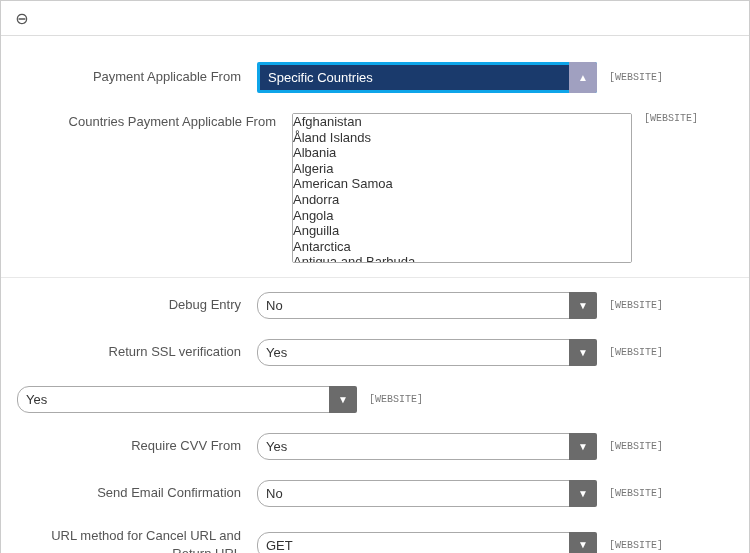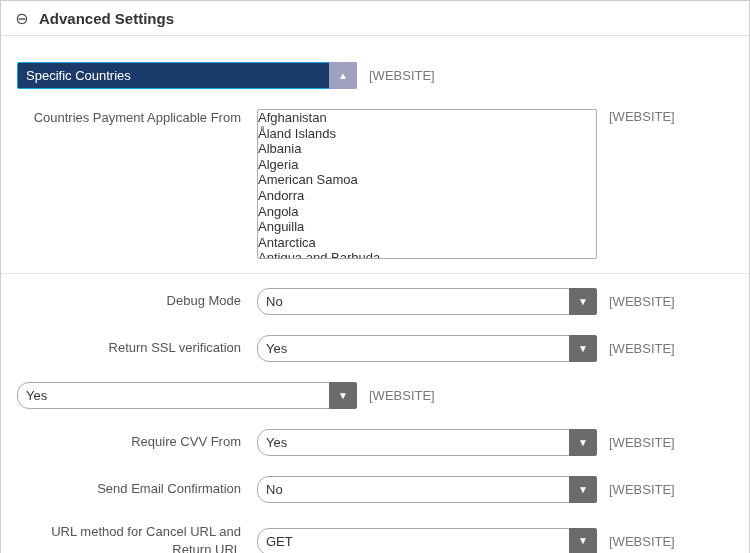--- a/index.html
+++ b/index.html
@@ -40,41 +40,43 @@
       padding: 16px 0;
     }
     .form-row {
       display: flex;
       align-items: center;
       padding: 10px 16px;
       min-height: 44px;
     }
     .form-row.countries-row {
       align-items: flex-start;
+      justify-content: center;
     }
     .form-label {
       width: 240px;
       min-width: 240px;
       text-align: right;
       padding-right: 16px;
       font-size: 13px;
       color: #555;
       font-weight: 500;
       line-height: 1.4;
     }
     .form-control-wrap {
       flex: 1;
       max-width: 340px;
       position: relative;
     }
     .form-scope {
       margin-left: 12px;
-      font-size: 13px;
+      font-size: 10px;
       color: #777;
       white-space: nowrap;
+      font-family: Liberation Mono, monospace;
     }
     
     .select-wrapper {
       position: relative;
       width: 100%;
     }
     .select-field {
       width: 100%;
       padding: 5px 28px 5px 8px;
       border: 1px solid #aaa;
@@ -104,21 +106,21 @@
       color: #fff;
       font-size: 10px;
       line-height: 1;
     }
     
     .select-payment {
       background: #1a3a6c;
       color: #fff;
       width: 100%;
       padding: 5px 28px 5px 8px;
-      border: 1px solid #0ea5e9;
+      border: 3px solid #0ea5e9;
       border-radius: 2px;
       font-size: 13px;
       appearance: none;
       -webkit-appearance: none;
       cursor: pointer;
       outline: none;
     }
     .select-arrow-blue {
       position: absolute;
       right: 0;
@@ -148,26 +150,26 @@
       background: #e8e8e8;
       margin: 4px 0;
     }
   </style>
 </head>
 <body>
 
 <div class="container">
   <div class="header">
     <span class="header-icon">⊖</span>
-    <span class="header-title">Advanced Settings</span>
   </div>
 
   <div class="form-body">
 
     <div class="form-row">
+      <div class="form-label">Payment Applicable From</div>
       <div class="form-control-wrap">
         <div class="select-wrapper">
           <select class="select-payment">
             <option value="Specific Countries" selected="">Specific Countries</option>
             <option value="All Countries">All Countries</option>
           </select>
           <div class="select-arrow-blue">
             <span class="select-arrow-icon">▲</span>
           </div>
         </div>
@@ -190,21 +192,21 @@
           <option>Antarctica</option>
           <option>Antigua and Barbuda</option>
         </select>
       </div>
       <div class="form-scope">[WEBSITE]</div>
     </div>
 
     <div class="divider"></div>
 
     <div class="form-row">
-      <div class="form-label">Debug Mode</div>
+      <div class="form-label">Debug Entry</div>
       <div class="form-control-wrap">
         <div class="select-wrapper">
           <select class="select-field">
             <option value="No" selected="">No</option>
             <option value="Yes">Yes</option>
           </select>
           <div class="select-arrow">
             <span class="select-arrow-icon">▼</span>
           </div>
         </div>

